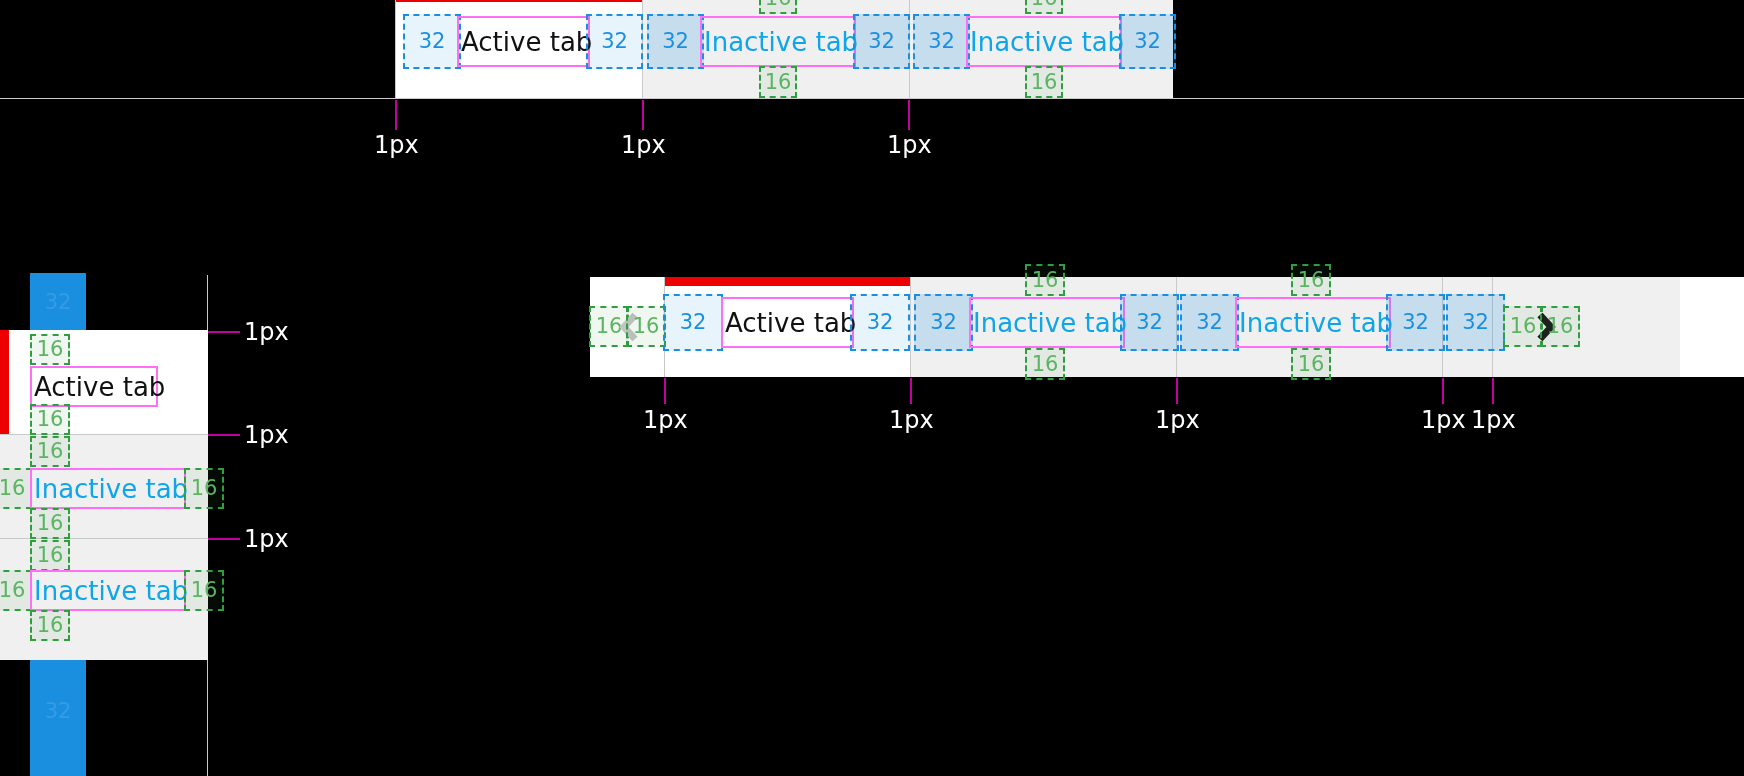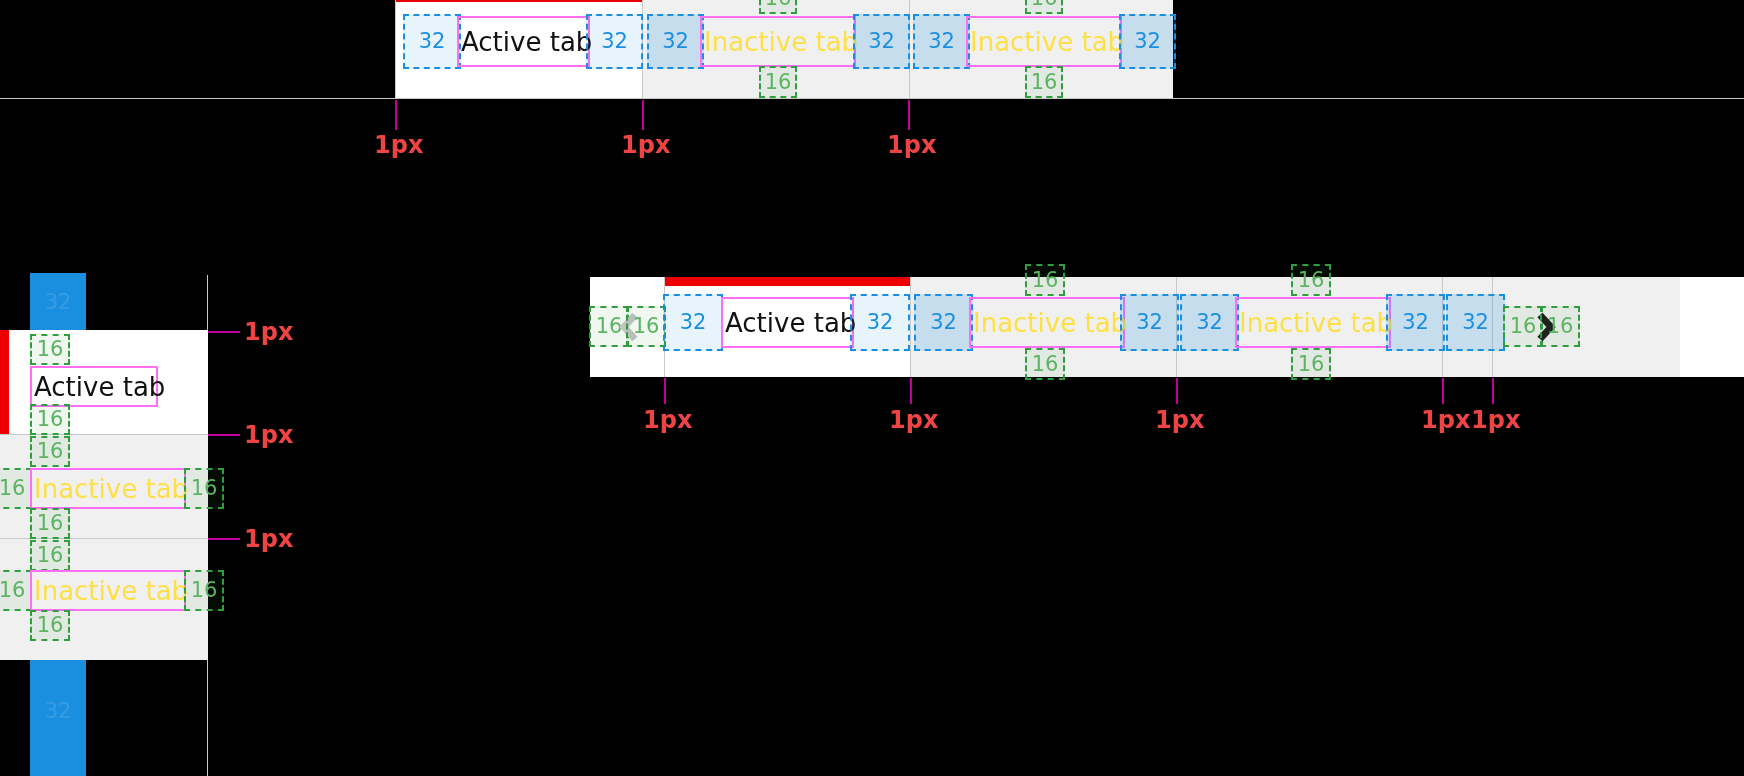--- a/index.html
+++ b/index.html
@@ -34,31 +34,31 @@
   }
 
   .textbox {              
     position:absolute;
     border:2px solid #ff6ef4;
     display:flex; align-items:center; justify-content:flex-start;
     line-height:1;
   }
   .textbox span { font-size:26px; white-space:nowrap; }
   .t-active  span { color:#111; }
-  .t-inactive span { color:#fde047; }
+  .t-inactive span { color:#0ea5e9; }
 
   .rule-v {               
     position:absolute; width:2px; background:#c2009b;
   }
   .rule-h {               
     position:absolute; height:2px; background:#c2009b;
   }
   .rule-label {
-    position:absolute; color:#ef4444; font-size:24px;
-    font-weight:bold; white-space:nowrap; line-height:1;
+    position:absolute; color:#ffffff; font-size:24px;
+    font-weight:normal; white-space:nowrap; line-height:1;
   }
 
   
   #top-strip { position:absolute; left:395px; top:-8px; width:778px; height:106px; }
   #top-strip .pane { position:absolute; inset:0; background:#f0f0f0; }
   #top-strip .tab-active-bg { position:absolute; left:0; top:0; width:248px; height:106px; background:#fff; }
   #top-strip .accent-top { position:absolute; left:0; top:0; width:248px; height:10px; background:#ee0000; }
   #top-strip .divider { position:absolute; top:0; width:1px; height:106px; background:#c9c9c9; }
 
   

